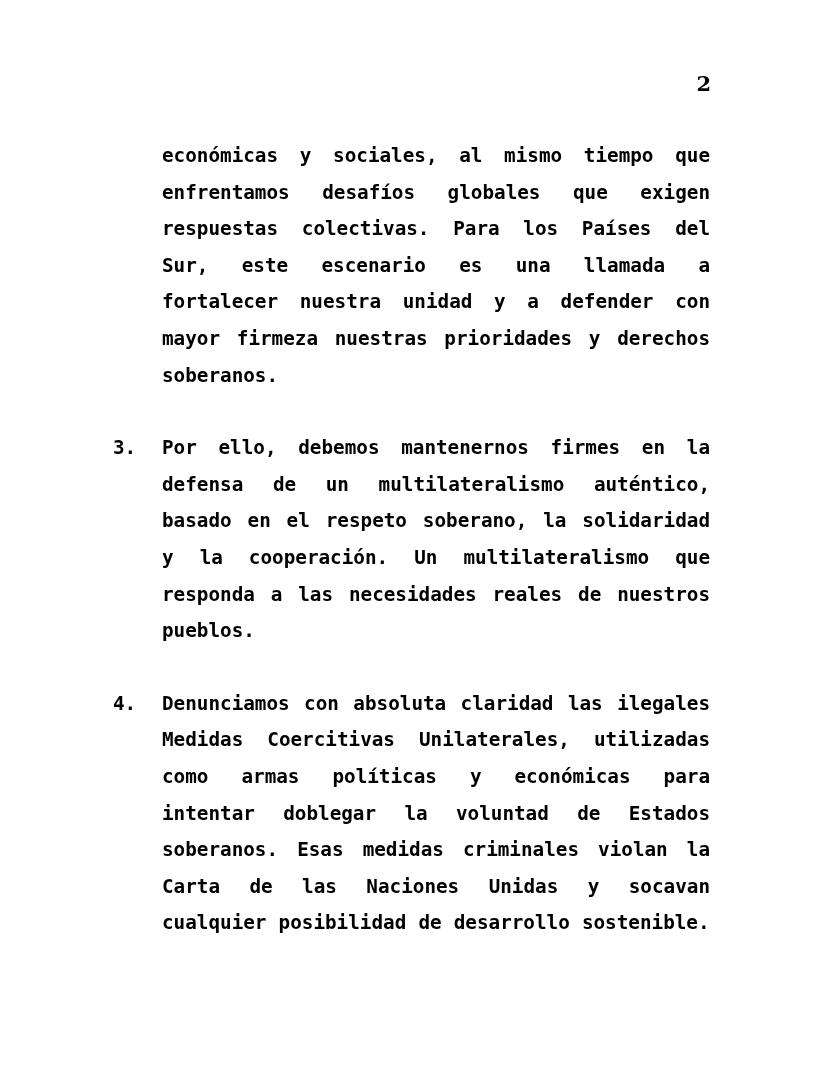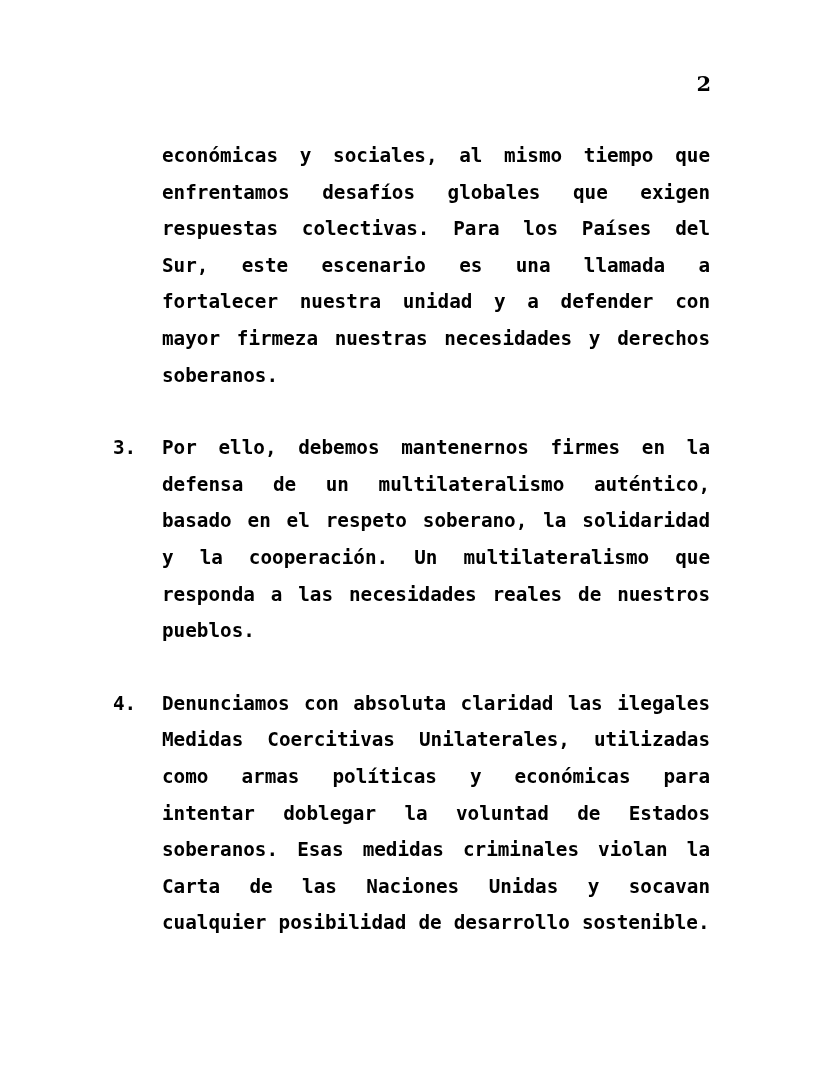--- a/index.html
+++ b/index.html
@@ -83,21 +83,21 @@
 <body>
 
 <div class="page">
 
   <div class="page-number">2</div>
 
   <div class="body-col">
 
     <div class="para no-marker">
       <span class="marker"></span>
-      <span class="txt">económicas y sociales, al mismo tiempo que enfrentamos desafíos globales que exigen respuestas colectivas. Para los Países del Sur, este escenario es una llamada a fortalecer nuestra unidad y a defender con mayor firmeza nuestras necesidades y derechos soberanos.</span>
+      <span class="txt">económicas y sociales, al mismo tiempo que enfrentamos desafíos globales que exigen respuestas colectivas. Para los Países del Sur, este escenario es una llamada a fortalecer nuestra unidad y a defender con mayor firmeza nuestras prioridades y derechos soberanos.</span>
     </div>
 
     <div class="para">
       <span class="marker">3.</span>
       <span class="txt">Por ello, debemos mantenernos firmes en la defensa de un multilateralismo auténtico, basado en el respeto soberano, la solidaridad y la cooperación. Un multilateralismo que responda a las necesidades reales de nuestros pueblos.</span>
     </div>
 
     <div class="para">
       <span class="marker">4.</span>
       <span class="txt">Denunciamos con absoluta claridad las ilegales Medidas Coercitivas Unilaterales, utilizadas como armas políticas y económicas para intentar doblegar la voluntad de Estados soberanos. Esas medidas criminales violan la Carta de las Naciones Unidas y socavan cualquier posibilidad de desarrollo sostenible.</span>

